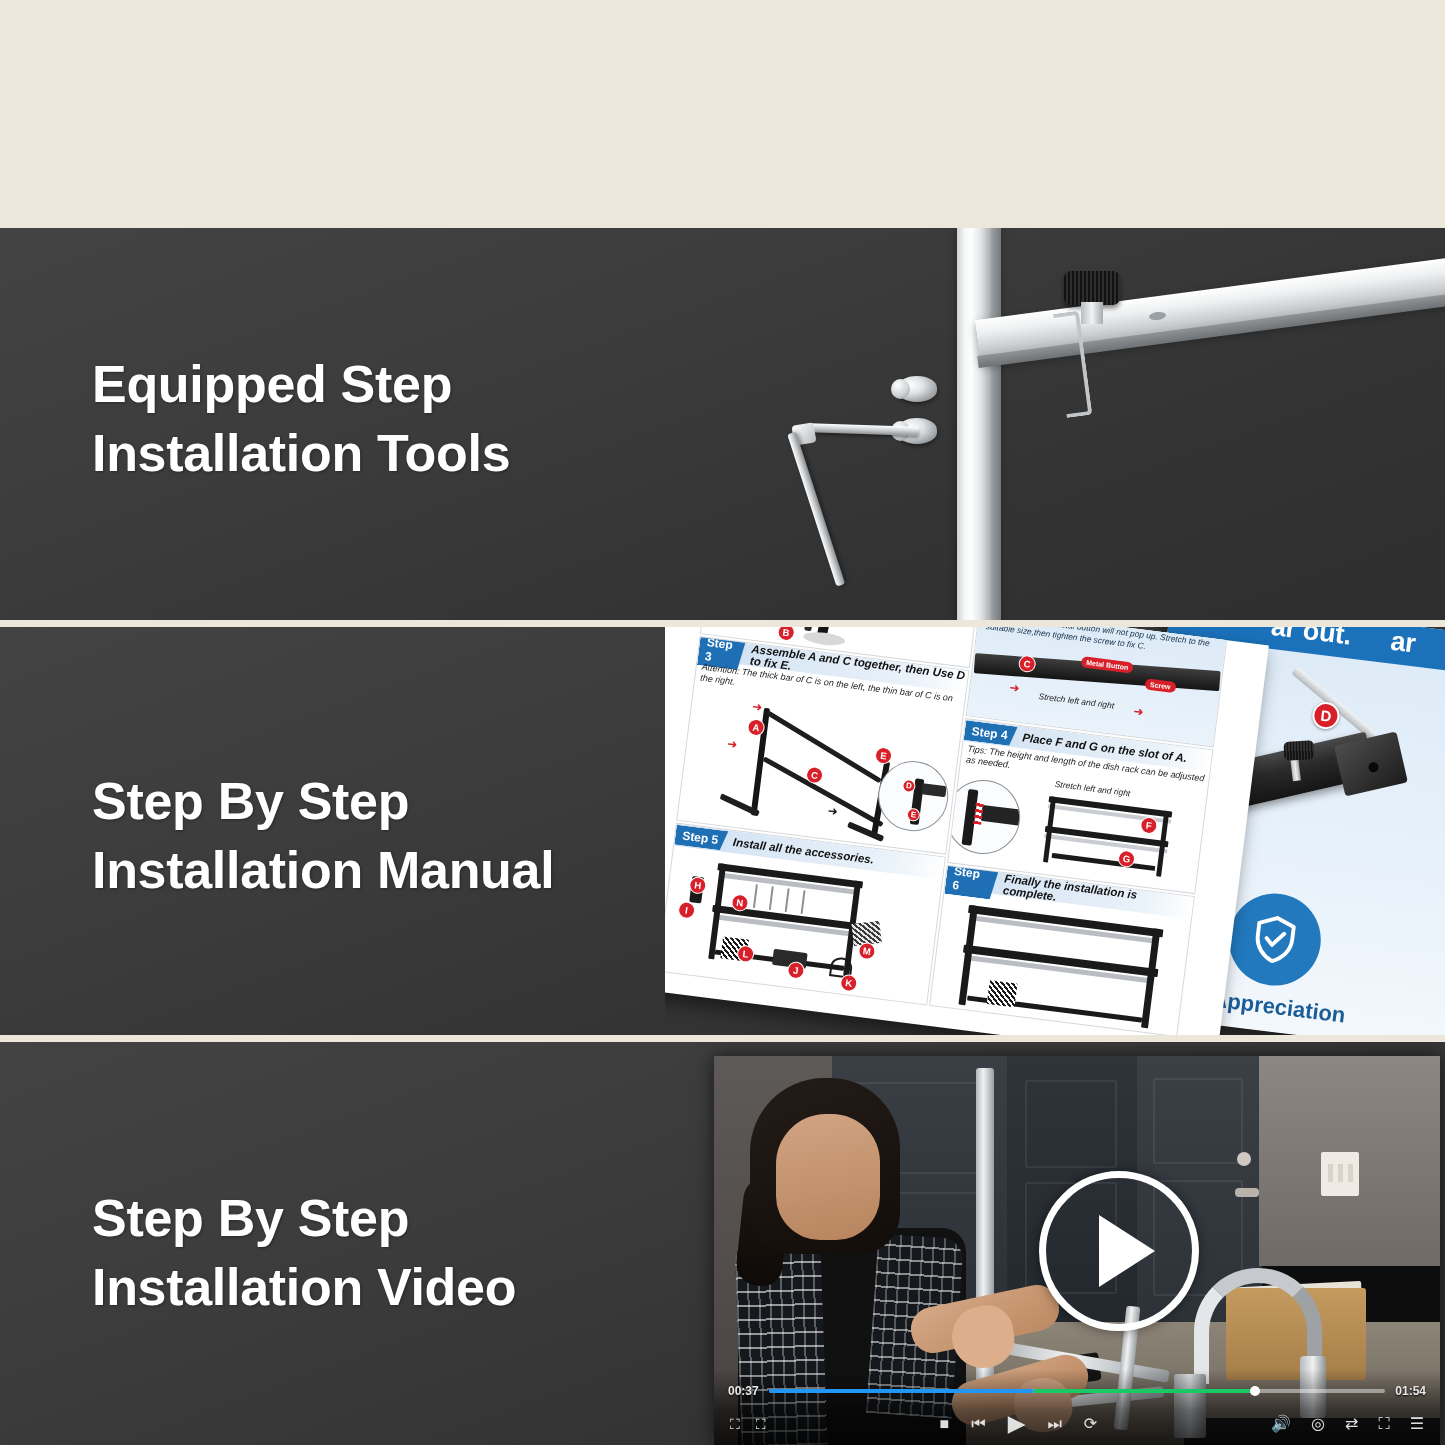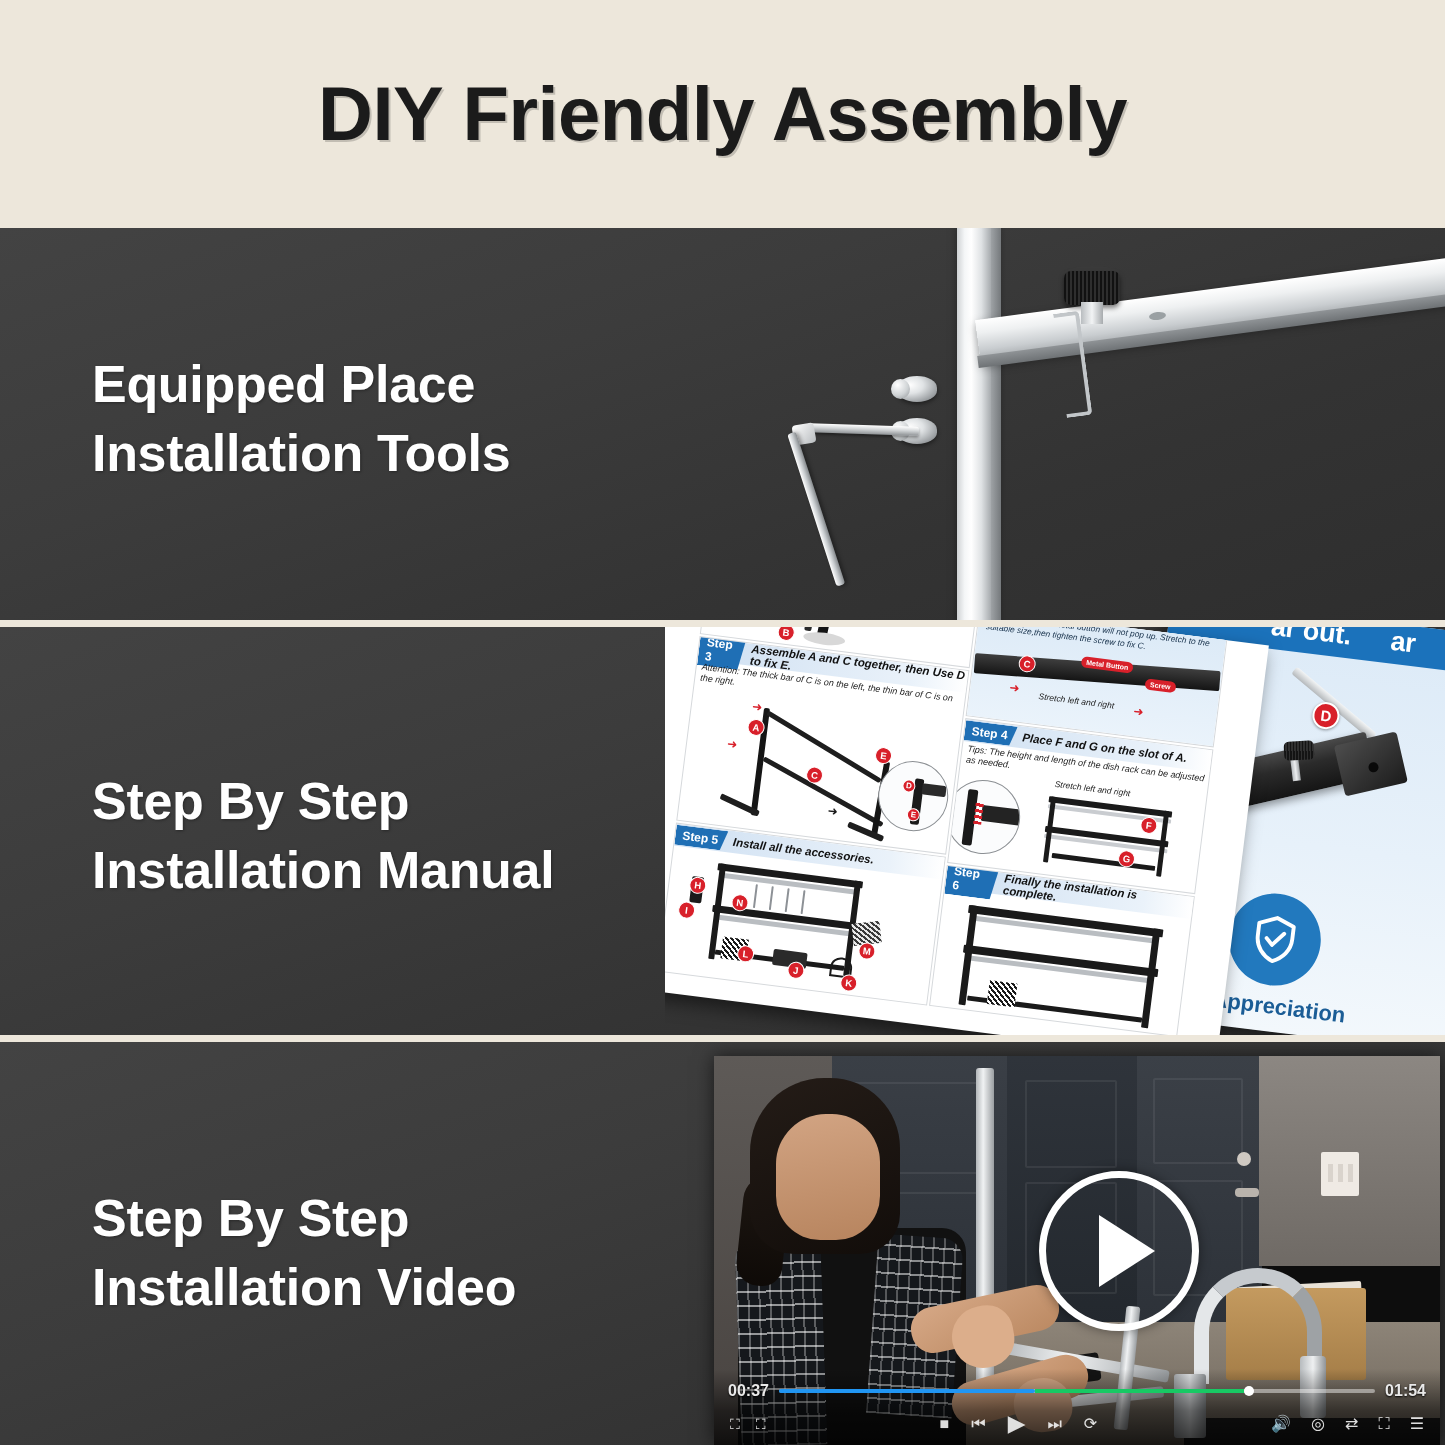--- a/index.html
+++ b/index.html
@@ -357,47 +357,44 @@
   }
   .v-controls {
     position:absolute; left:0; bottom:0; width:100%; height:76px;
     background:linear-gradient(180deg,rgba(0,0,0,0) 0%,rgba(0,0,0,0.55) 55%,rgba(0,0,0,0.78) 100%);
     z-index:9;
   }
   .v-progress-row {
     position:absolute; left:0; top:16px; width:100%; height:12px;
     display:flex; align-items:center; padding:0 14px; gap:10px;
   }
-  .v-time { color:#e9e9e9; font-size:16px; font-weight:700; text-shadow:0 1px 2px #000; }
+  .v-time { color:#e9e9e9; font-size:12px; font-weight:700; text-shadow:0 1px 2px #000; }
   .v-track { position:relative; flex:1; height:4px; background:rgba(255,255,255,0.45); border-radius:2px; }
   .v-buf { position:absolute; left:0; top:0; height:100%; width:43%; background:#2196f3; border-radius:2px; }
   .v-played { position:absolute; left:43%; top:0; height:100%; width:35%; background:#18c964; }
   .v-dot { position:absolute; left:78%; top:-3px; width:10px; height:10px; border-radius:50%; background:#fff; }
   .v-btn-row {
     position:absolute; left:0; bottom:10px; width:100%;
     display:flex; align-items:center; padding:0 16px;
   }
   .v-left-icons { display:flex; gap:16px; }
   .v-center-icons { flex:1; display:flex; justify-content:center; align-items:center; gap:22px; }
   .v-right-icons { display:flex; gap:20px; }
   .vicon { color:#f0f0f0; font-size:16px; line-height:1; opacity:0.92; }
   .vicon.big { font-size:23px; }
   .vicon.sq { font-size:14px; }
 </style>
 </head>
 <body>
 
 <div class="page">
 
-  <div class="header">
-    <div class="header-title">DIY Friendly Assembly</div>
-  </div>
 
   <div class="panel panel-1">
-    <div class="panel-label">Equipped Place
+    <div class="panel-label">Equipped Step
 Installation Tools</div>
 
     <div class="art1">
       <div class="post"></div>
       <div class="post-edge"></div>
       <div class="crossbar"></div>
       <div class="crossbar-under"></div>
       <div class="bracket"></div>
       <div class="knob-top"></div>
       <div class="knob"></div>

